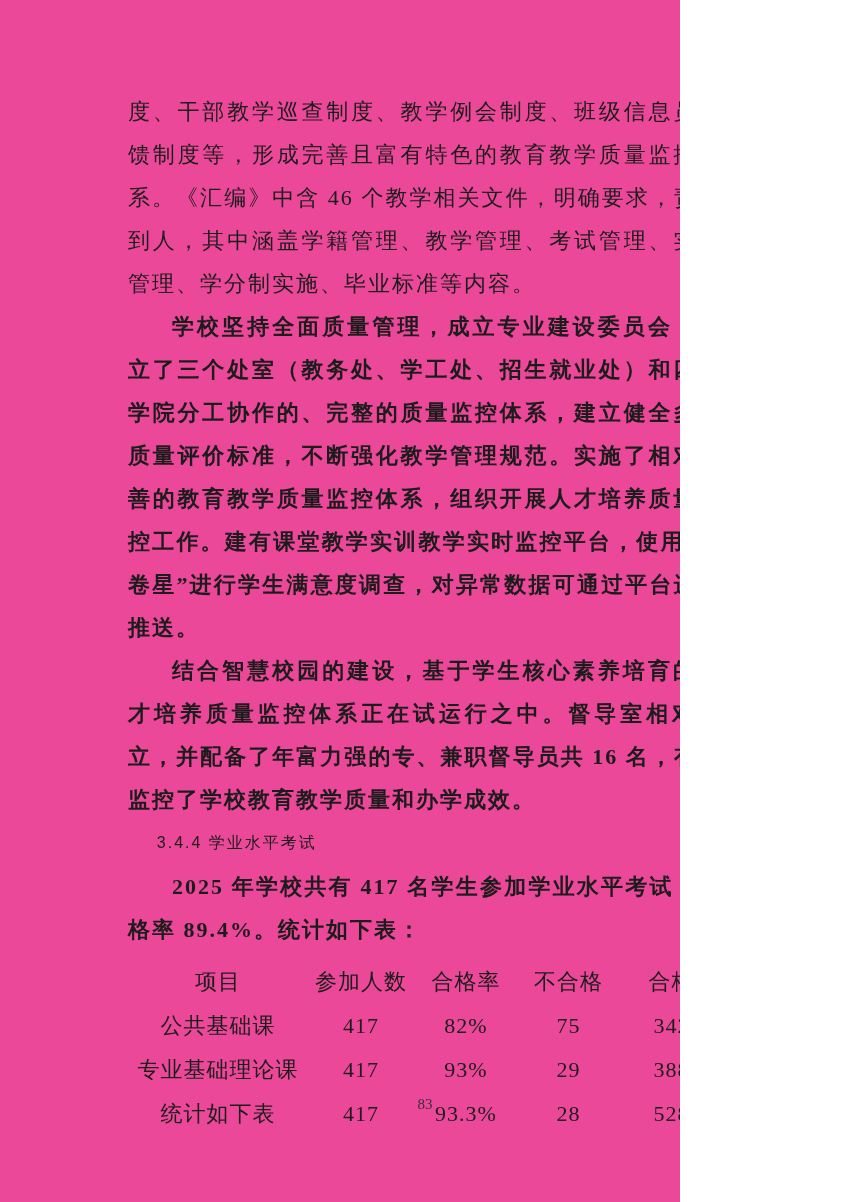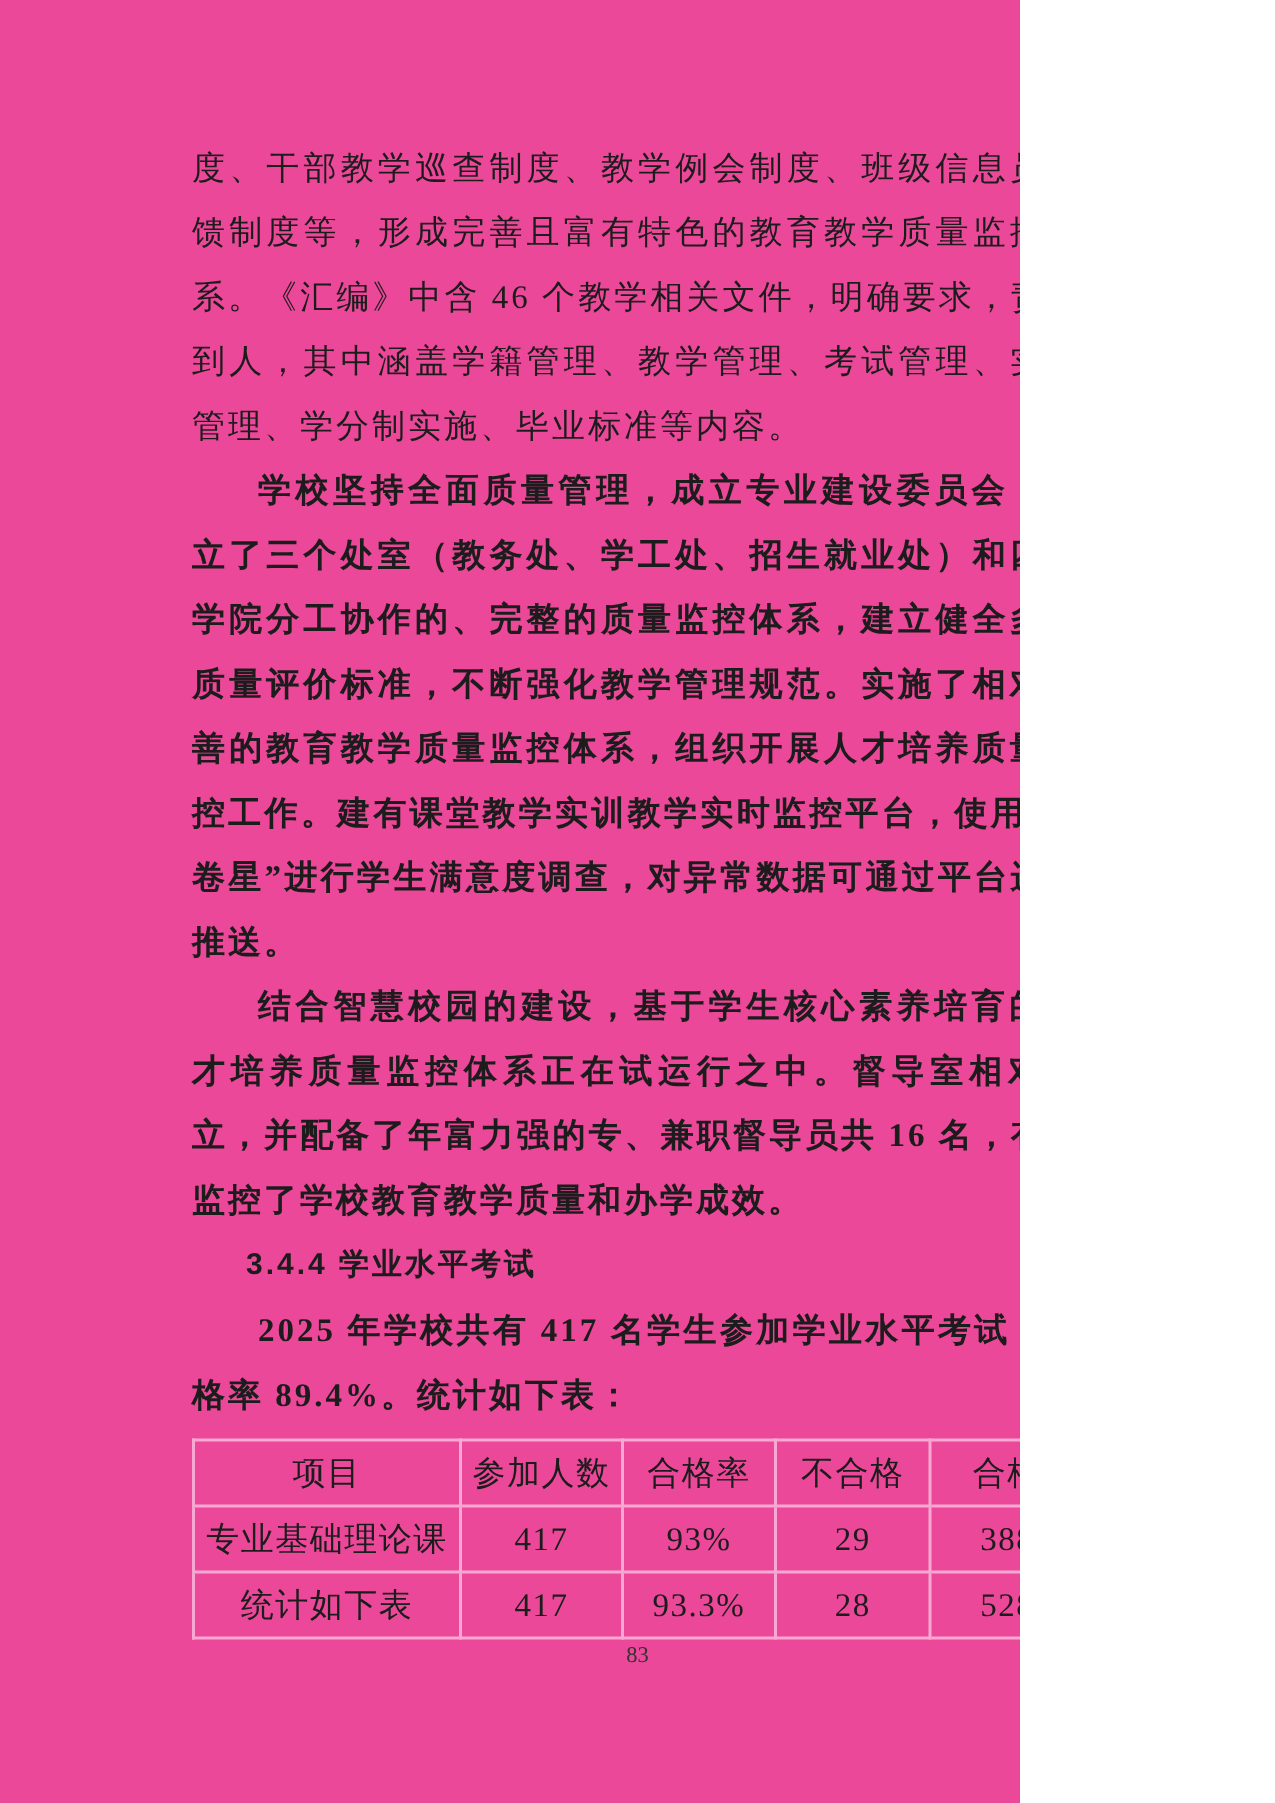--- a/index.html
+++ b/index.html
@@ -29,36 +29,36 @@
     letter-spacing: 2px;
     text-align: justify;
     text-justify: inter-character;
   }
   .para.indent {
     text-indent: 2em;
     font-weight: bold;
   }
   .heading {
     margin: 0;
-    font-size: 20px;
+    font-size: 16px;
     line-height: 44px;
-    font-weight: bold;
+    font-weight: normal;
     text-indent: 1.8em;
     letter-spacing: 2px;
     font-family: "Liberation Sans", "DejaVu Sans", sans-serif;
   }
   table.stats {
     margin-top: 8px;
     width: 594px;
     border-collapse: collapse;
     table-layout: fixed;
   }
   table.stats th,
   table.stats td {
-    border: 2px solid #f9a8d4;
+    border: 2px solid #ec4899;
     height: 42px;
     text-align: center;
     vertical-align: middle;
     font-size: 22px;
     font-weight: normal;
     letter-spacing: 1px;
     padding: 0 2px;
     overflow: hidden;
     white-space: nowrap;
   }
@@ -101,20 +101,27 @@
         <tr>
           <th>项目</th>
           <th>参加人数</th>
           <th>合格率</th>
           <th>不合格</th>
           <th>合格</th>
         </tr>
       </thead>
       <tbody>
         <tr>
+          <td>公共基础课</td>
+          <td>417</td>
+          <td>82%</td>
+          <td>75</td>
+          <td>342</td>
+        </tr>
+        <tr>
           <td>专业基础理论课</td>
           <td>417</td>
           <td>93%</td>
           <td>29</td>
           <td>388</td>
         </tr>
         <tr>
           <td>统计如下表</td>
           <td>417</td>
           <td>93.3%</td>

